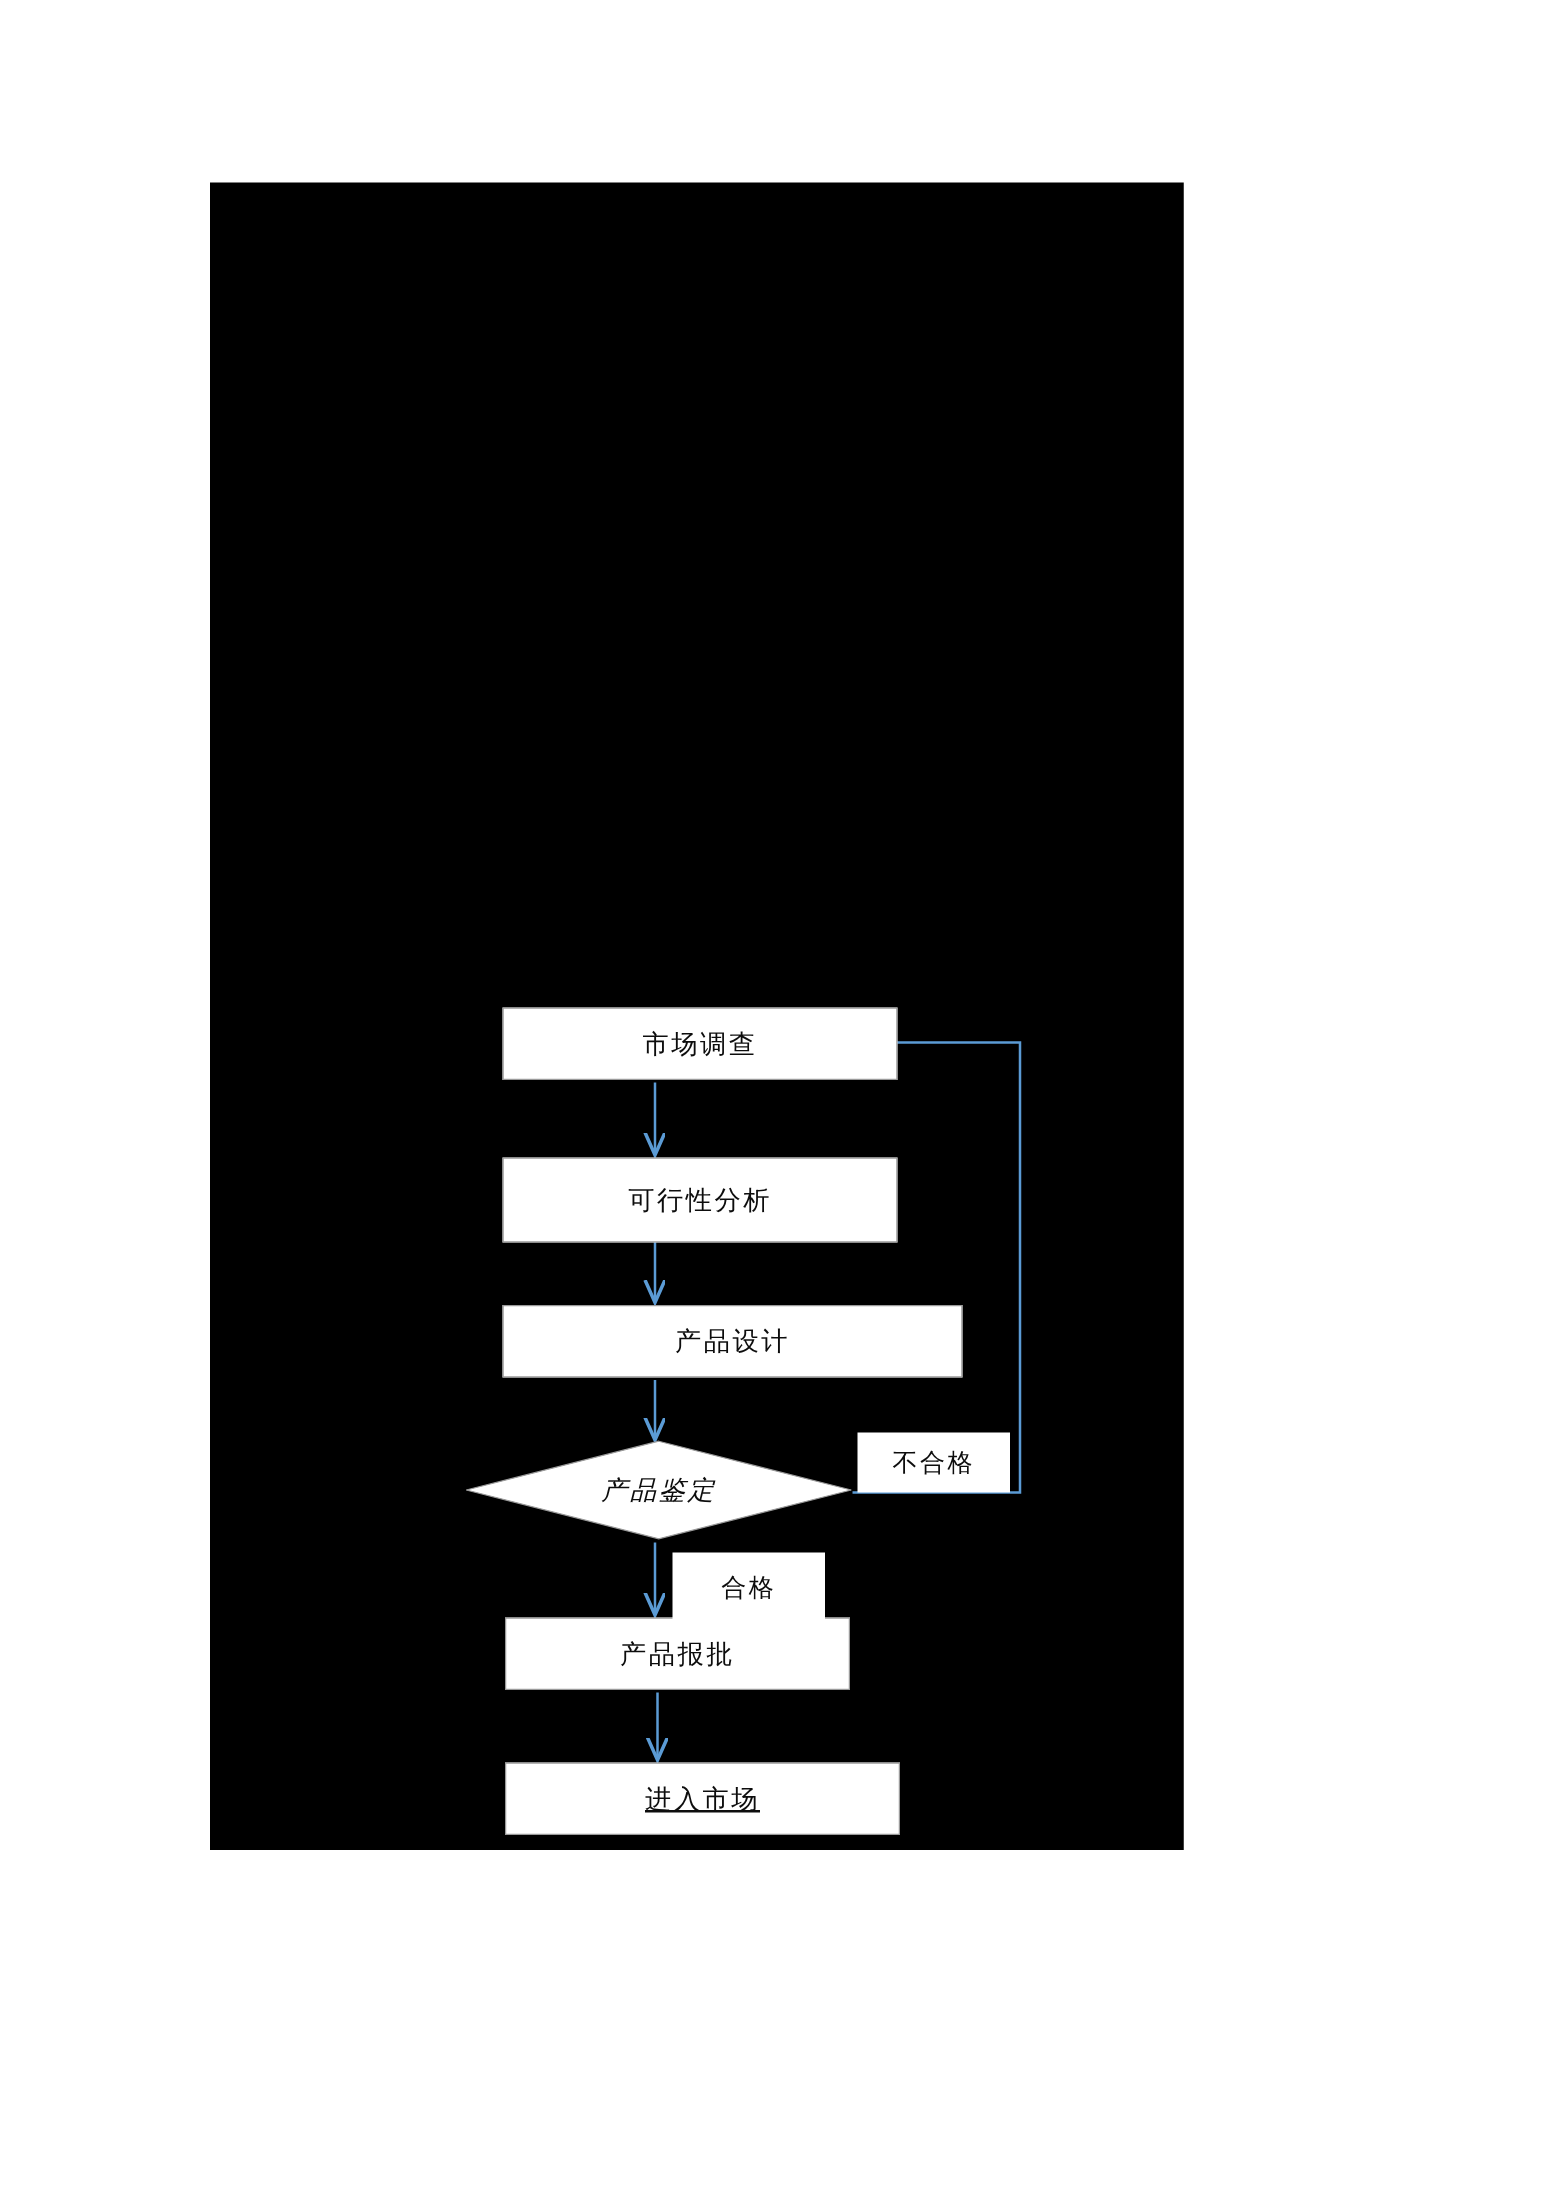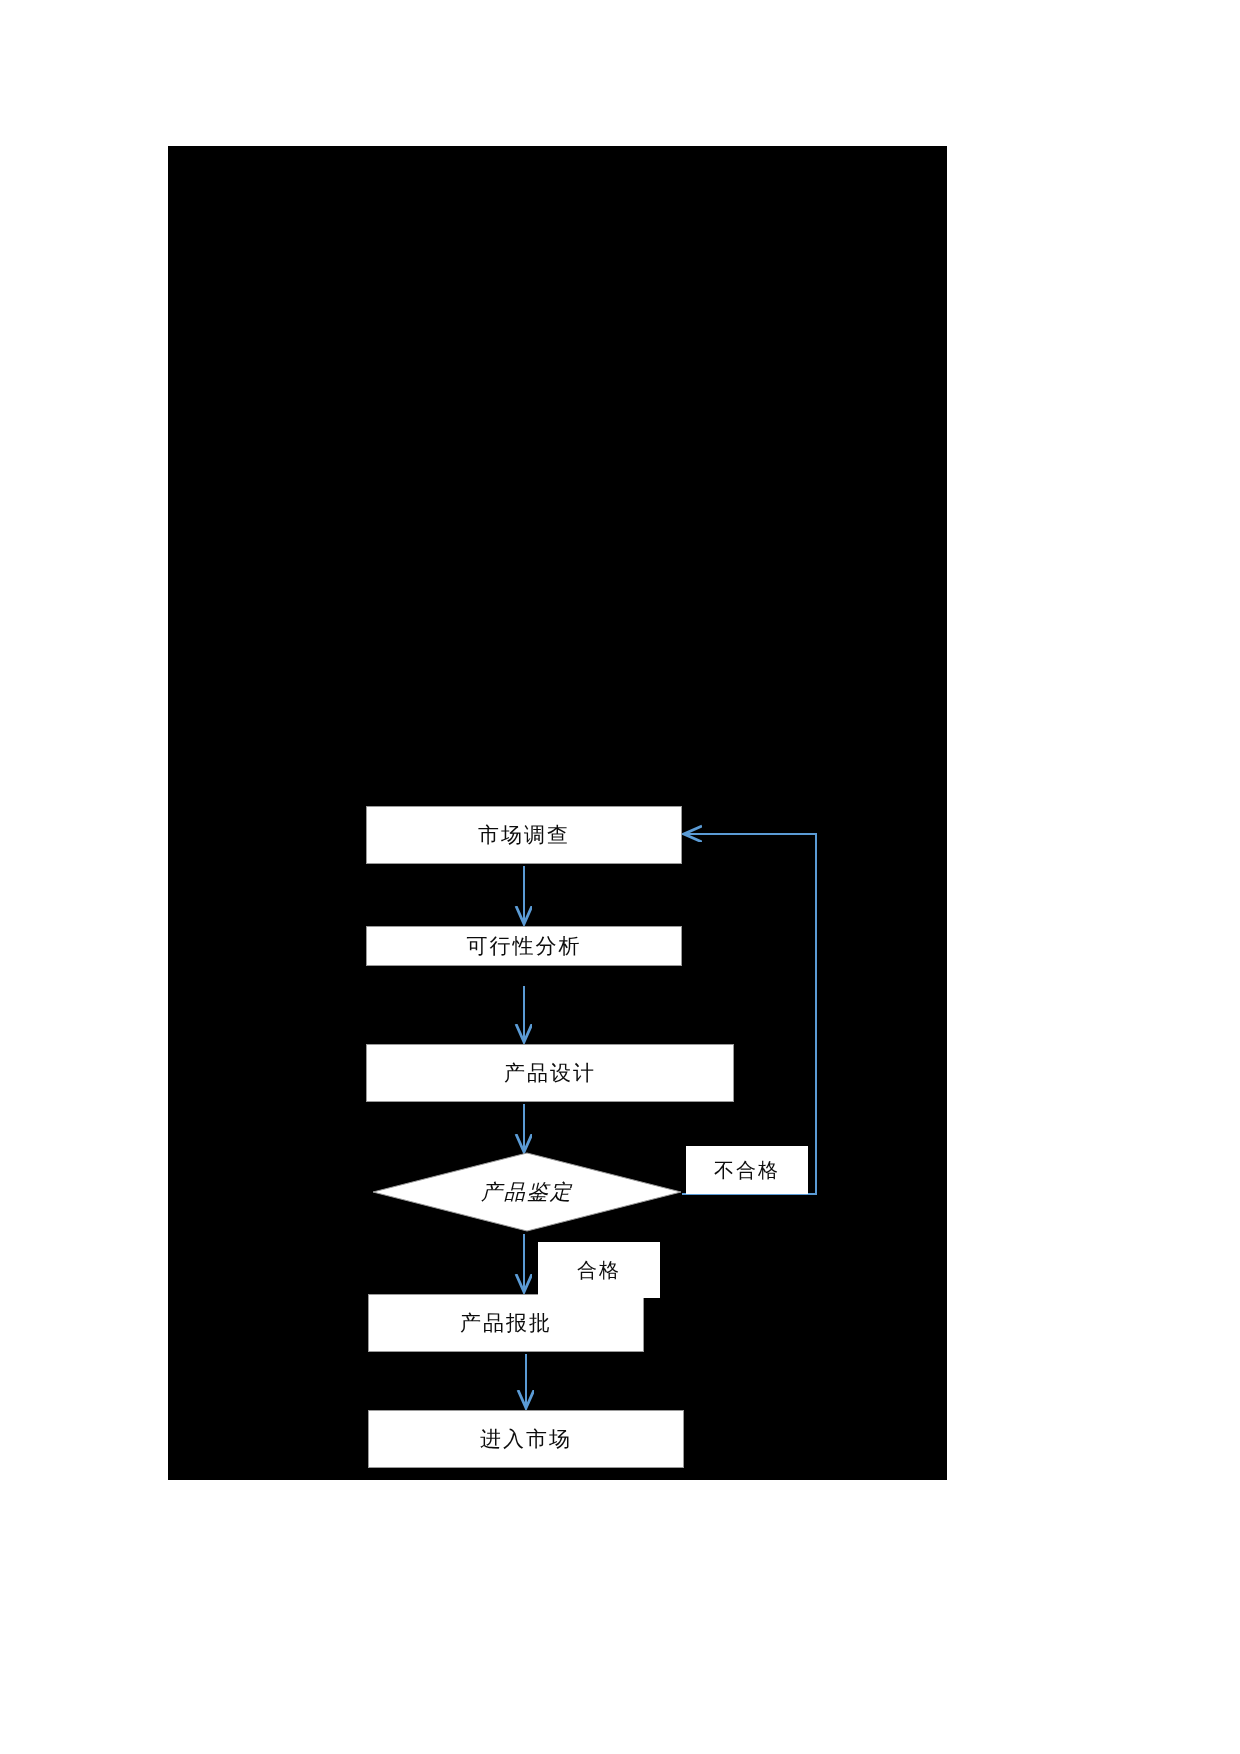--- a/index.html
+++ b/index.html
@@ -27,20 +27,21 @@
     background:#ffffff;
     border:1px solid #9a9a9a;
     box-sizing:border-box;
     display:flex;
     align-items:center;
     justify-content:center;
     color:#0d0d0d;
     font-size:21px;
     letter-spacing:2px;
     font-family:"Liberation Serif","DejaVu Serif",serif;
+    margin-left:36px;
   }
   .label-box{
     position:absolute;
     background:#ffffff;
     border:none;
     box-sizing:border-box;
     display:flex;
     align-items:center;
     justify-content:center;
     color:#0d0d0d;
@@ -58,25 +59,25 @@
   .diamond-text{
     position:relative;
     z-index:2;
     color:#0d0d0d;
     font-size:21px;
     letter-spacing:2px;
     font-family:"Liberation Serif","DejaVu Serif",serif;
   }
   
   #node-market    { left:366px; top:806px;  width:316px; height:58px; }
-  #node-feasible  { left:366px; top:926px;  width:316px; height:40px; }
+  #node-feasible  { left:366px; top:926px;  width:316px; height:68px; }
   #node-design    { left:366px; top:1044px; width:368px; height:58px; }
   #diamond-review { left:372px; top:1152px; width:310px; height:80px;font-style:italic; }
   #node-approval  { left:368px; top:1294px; width:276px; height:58px; }
-  #node-market-entry{ left:368px; top:1410px; width:316px; height:58px; }
+  #node-market-entry{ left:368px; top:1410px; width:316px; height:58px;text-decoration:underline; }
   #label-fail     { left:686px; top:1146px; width:122px; height:48px; }
   #label-pass     { left:538px; top:1242px; width:122px; height:56px; }
 </style>
 </head>
 <body>
 
 <div id="black-region"></div>
 
 <svg id="flow-canvas" viewBox="0 0 1240 1754" xmlns="http://www.w3.org/2000/svg">
   <defs>

